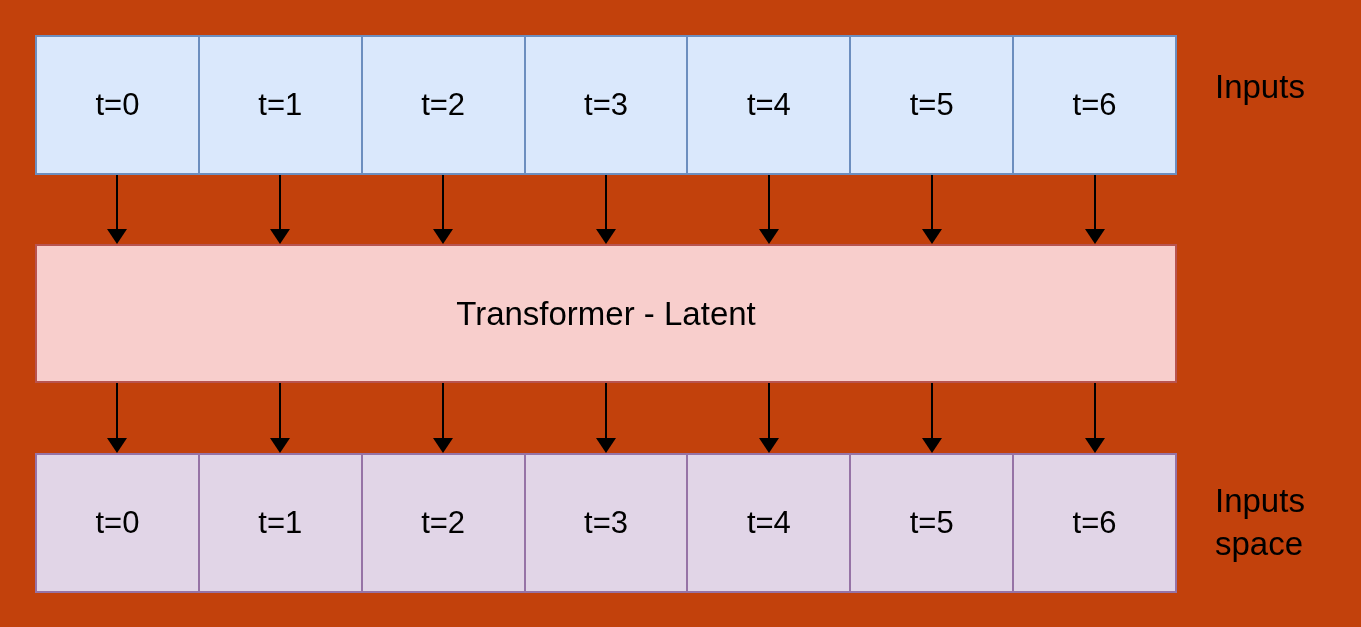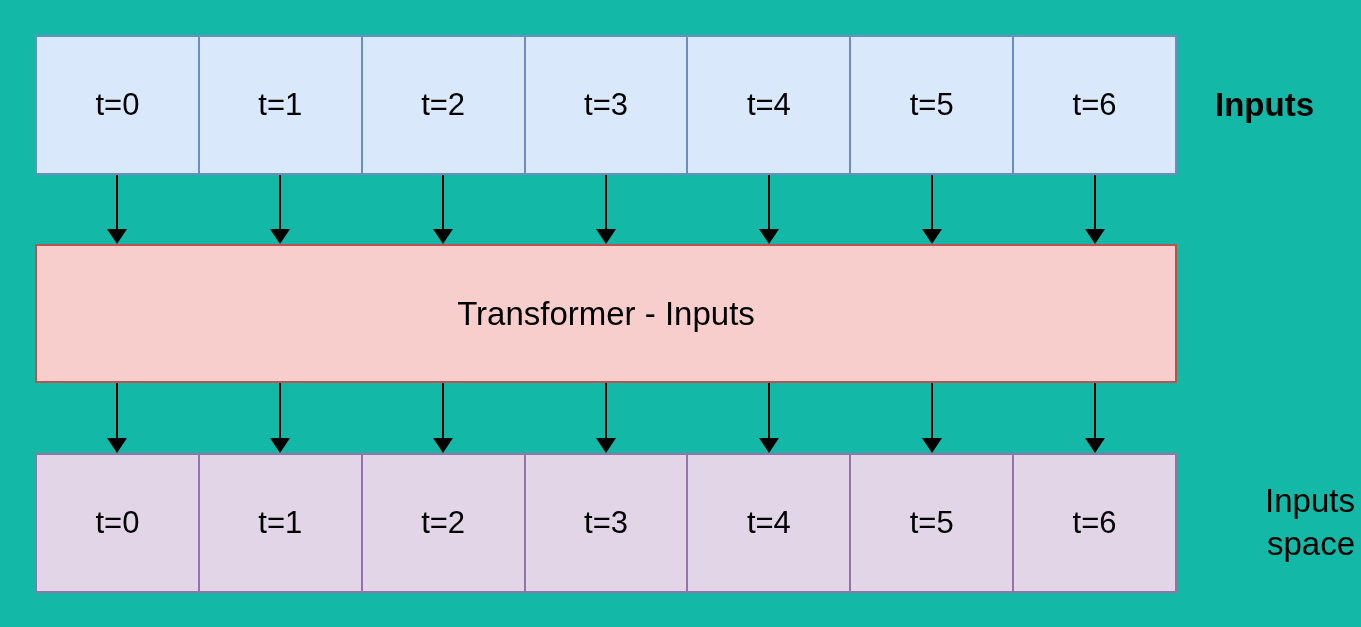--- a/index.html
+++ b/index.html
@@ -5,23 +5,22 @@
   html, body {
     margin: 0;
     padding: 0;
     background: #ffffff;
     font-family: "Liberation Sans", sans-serif;
   }
   .canvas {
     position: relative;
     width: 1361px;
     height: 627px;
-    background: #14b8a6;
+    background: #c2410c;
     overflow: hidden;
-    text-align: right;
   }
   .row {
     position: absolute;
     left: 35px;
     width: 1142px;
     height: 140px;
     display: flex;
   }
   .cell {
     flex: 1 1 0;
@@ -94,21 +93,21 @@
   .side-label {
     position: absolute;
     left: 1215px;
     width: 140px;
     display: flex;
     align-items: center;
     font-size: 33px;
     line-height: 1.3;
     color: #000000;
   }
-  .side-label.inputs { top: 35px; height: 140px; font-weight: bold; }
+  .side-label.inputs { top: 17px; height: 140px; }
   .side-label.latent { top: 453px; height: 140px; }
 </style>
 </head>
 <body>
 
 <div class="canvas">
 
   <div class="row inputs-row">
     <div class="cell">t=0</div>
     <div class="cell">t=1</div>
@@ -158,21 +157,21 @@
         </div>
       </div>
     <div class="arrow-col">
         <div class="arrow">
           <div class="shaft"></div>
           <div class="head"></div>
         </div>
       </div>
   </div>
 
-  <div class="encoder">Transformer - Inputs</div>
+  <div class="encoder">Transformer - Latent</div>
 
   <div class="arrow-zone arrow-zone-2">
     <div class="arrow-col">
         <div class="arrow">
           <div class="shaft"></div>
           <div class="head"></div>
         </div>
       </div>
     <div class="arrow-col">
         <div class="arrow">

